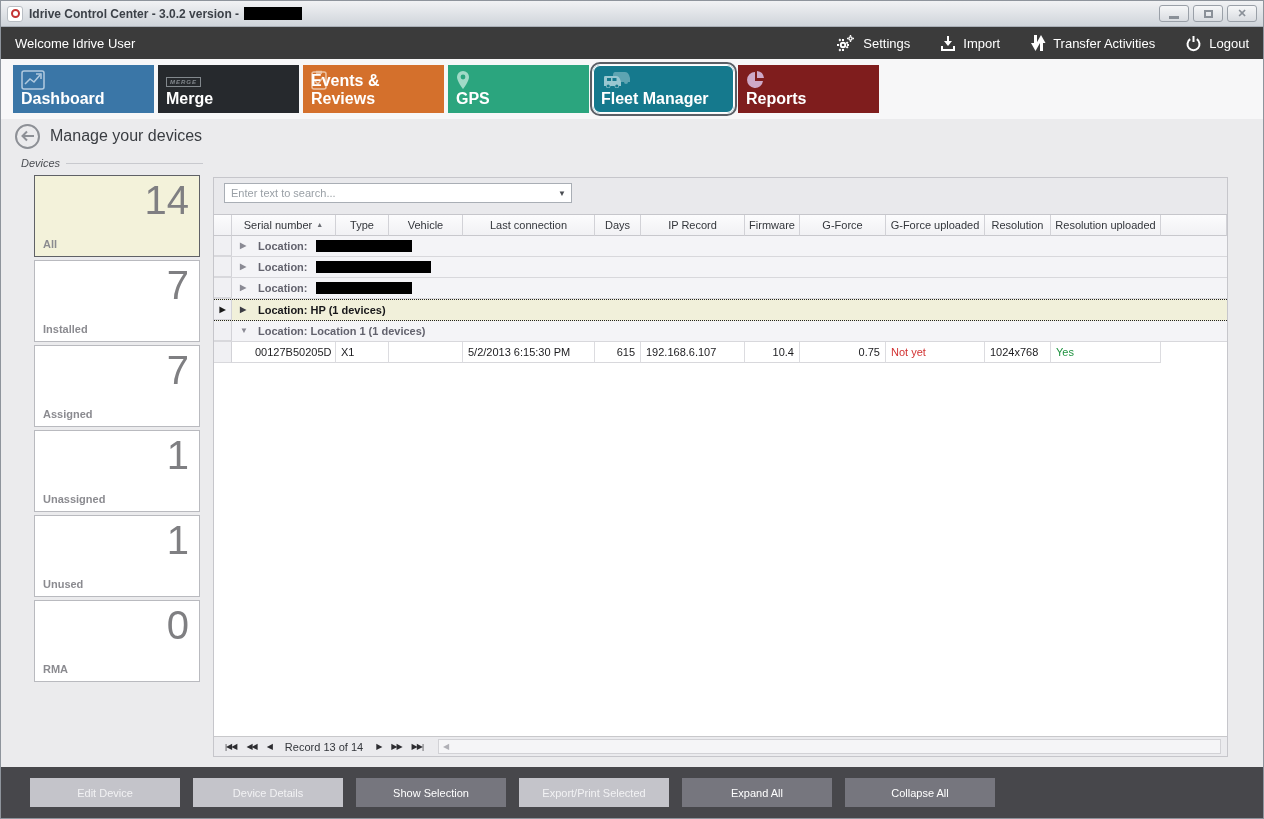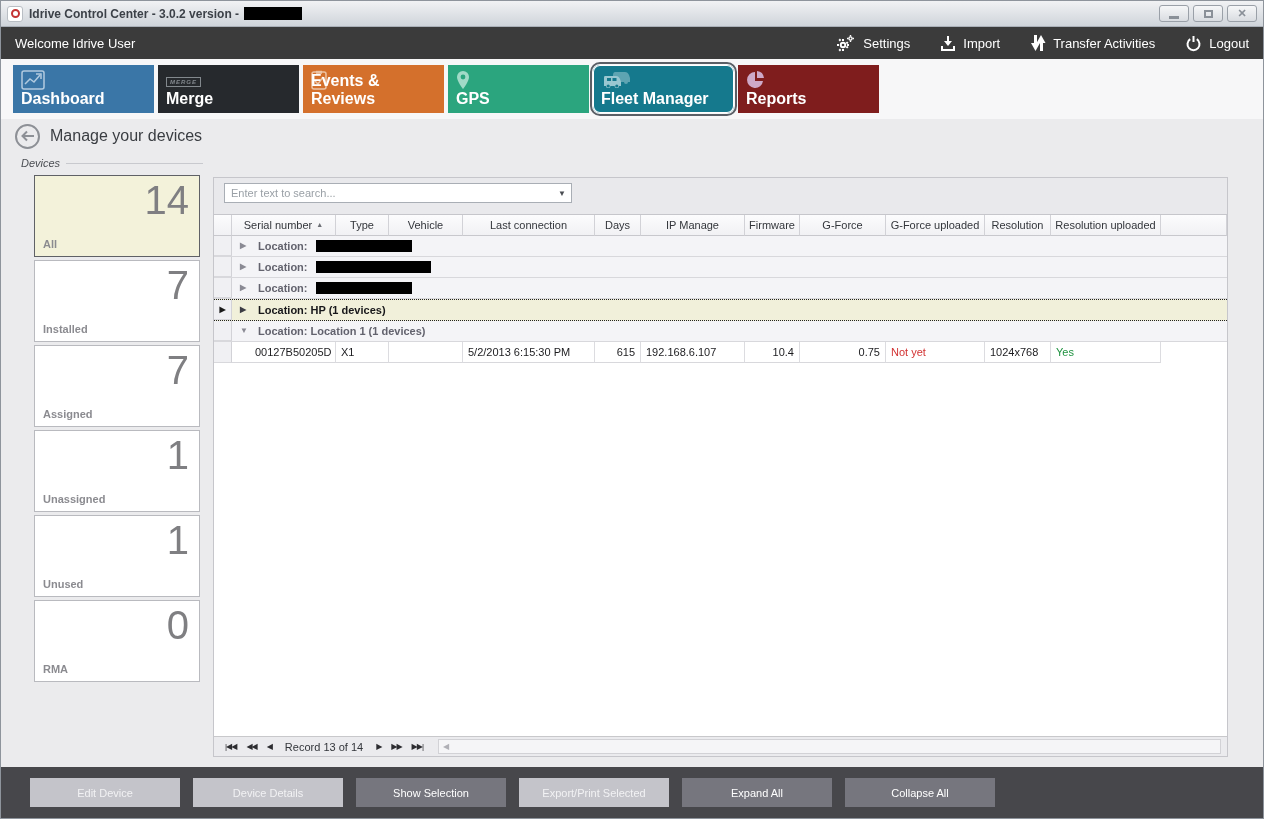--- a/index.html
+++ b/index.html
@@ -307,21 +307,21 @@
         <div class="hcell c-vehicle">
             <span>Vehicle</span>
           </div>
         <div class="hcell c-last">
             <span>Last connection</span>
           </div>
         <div class="hcell c-days">
             <span>Days</span>
           </div>
         <div class="hcell c-ip">
-            <span>IP Manage</span>
+            <span>IP Record</span>
           </div>
         <div class="hcell c-fw">
             <span>Firmware</span>
           </div>
         <div class="hcell c-gf">
             <span>G-Force</span>
           </div>
         <div class="hcell c-gfu">
             <span>G-Force uploaded</span>
           </div>

